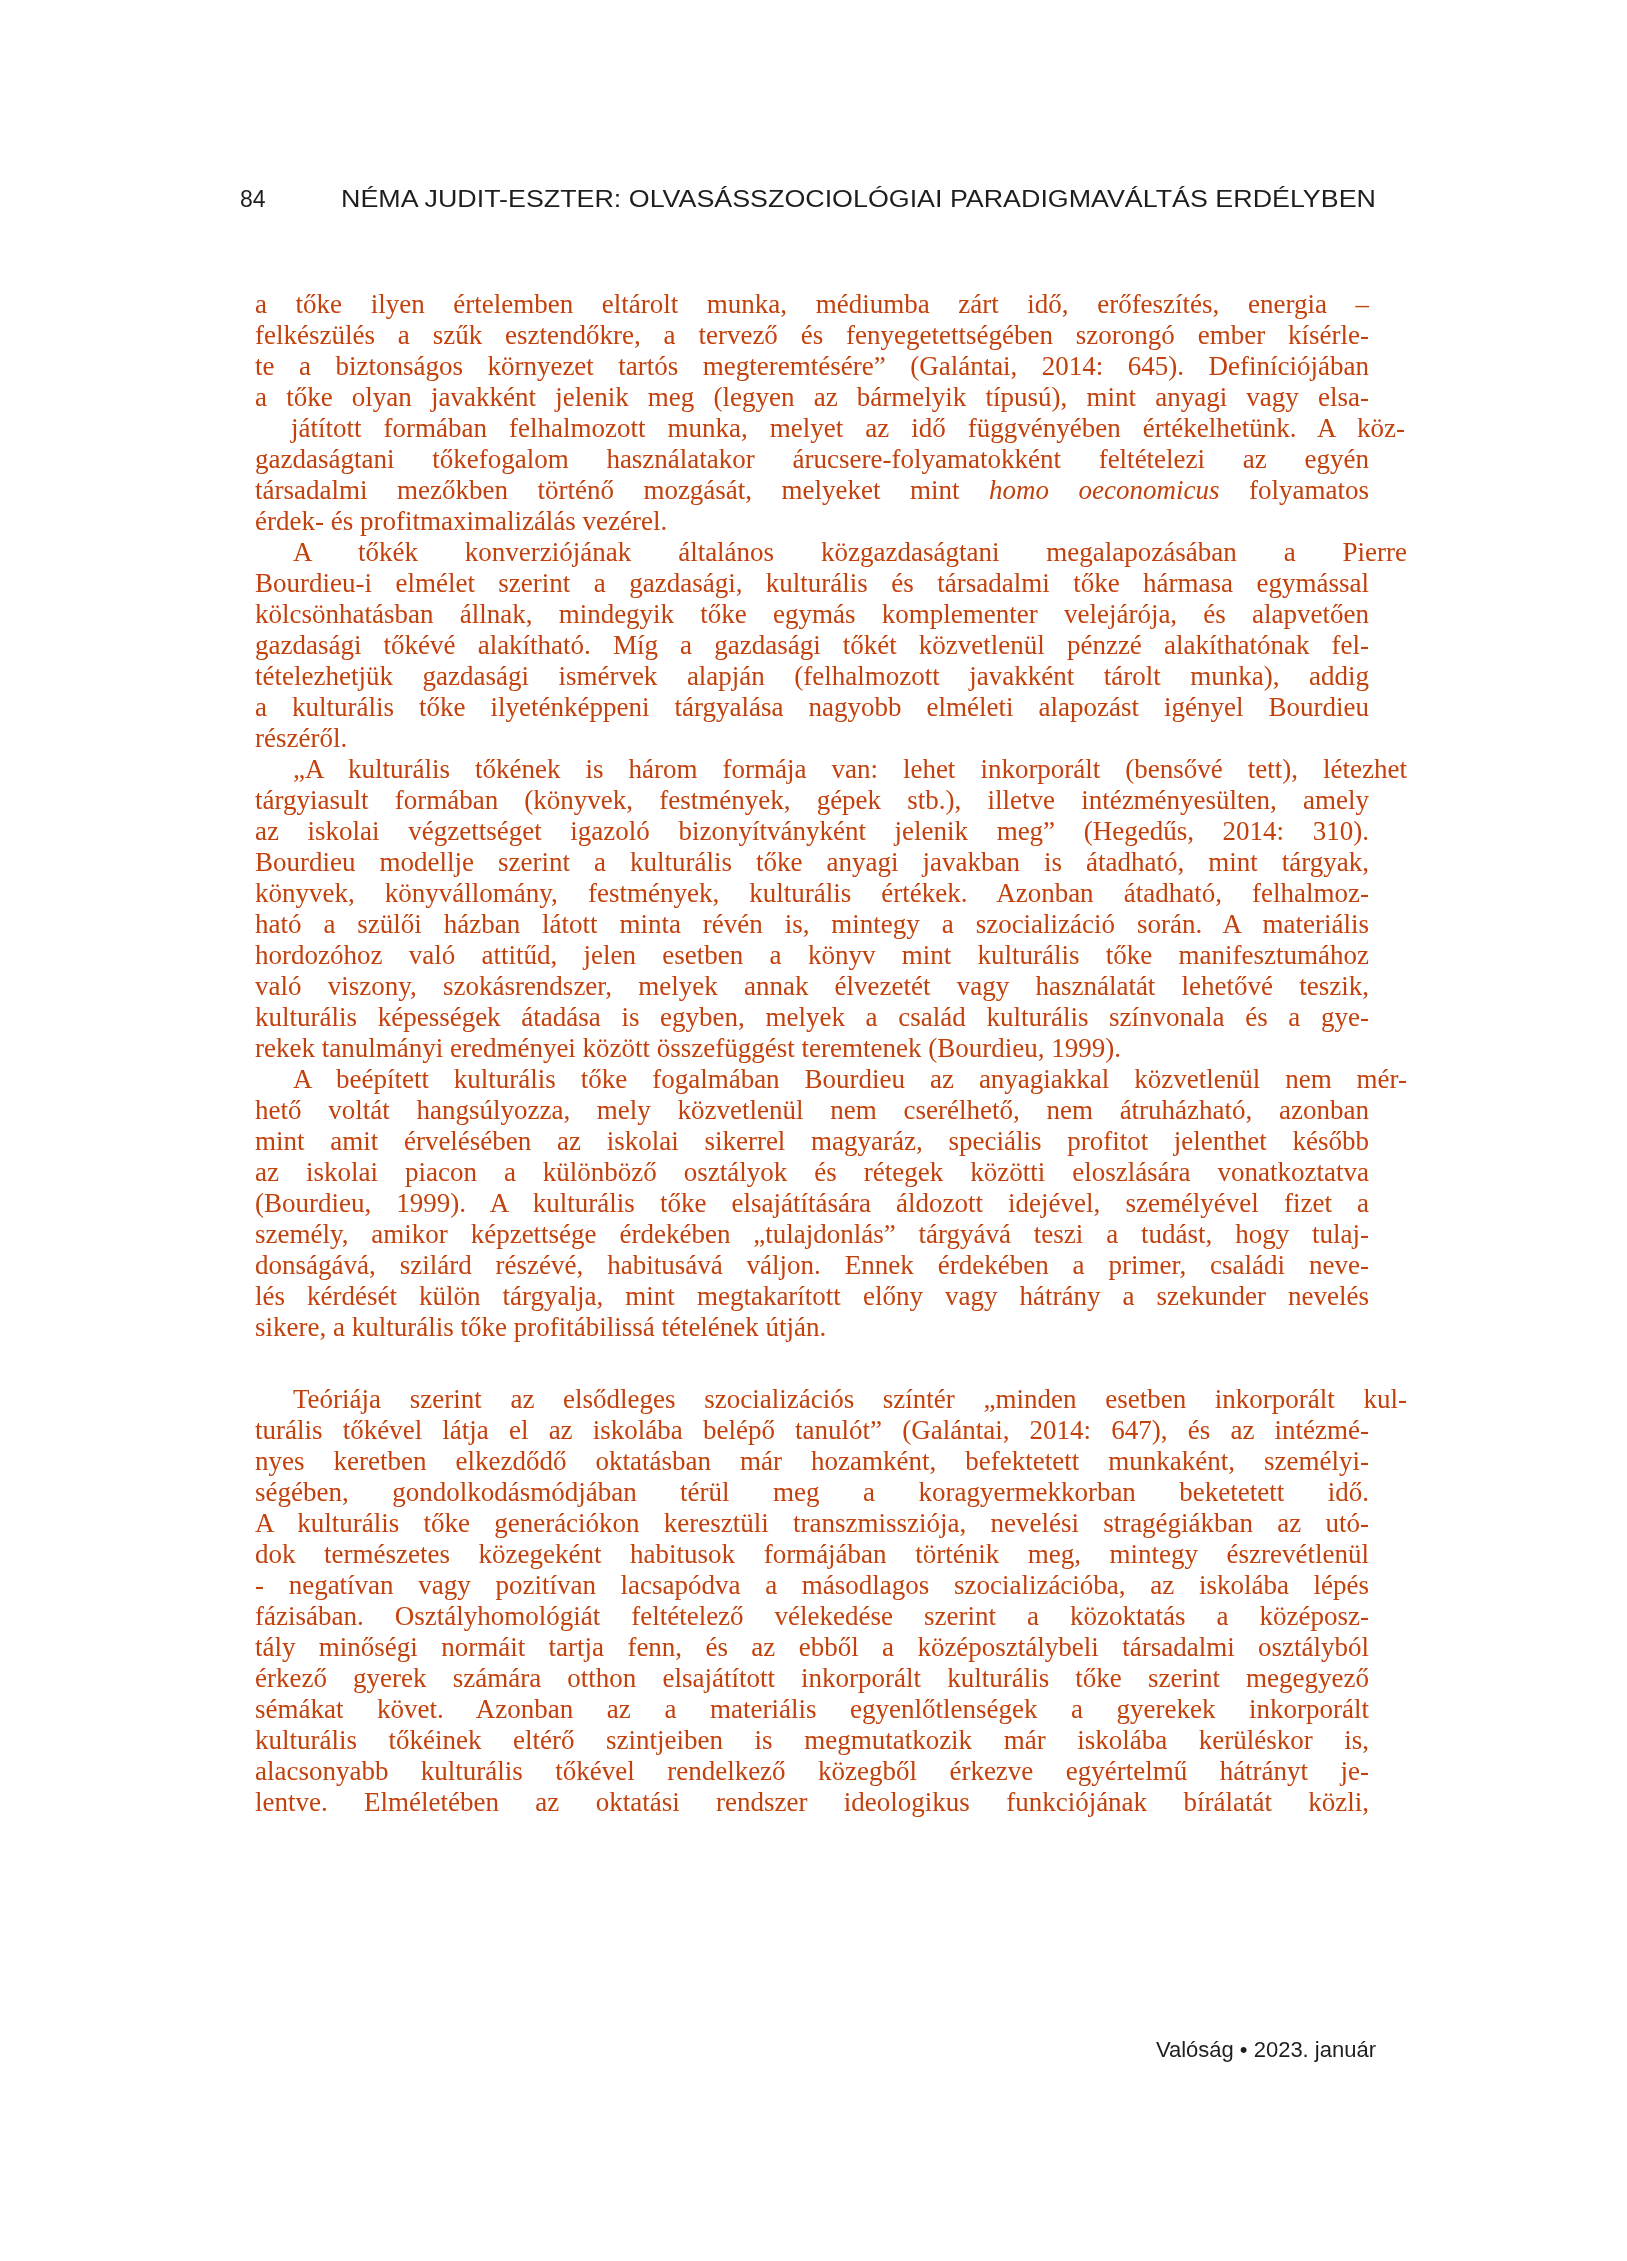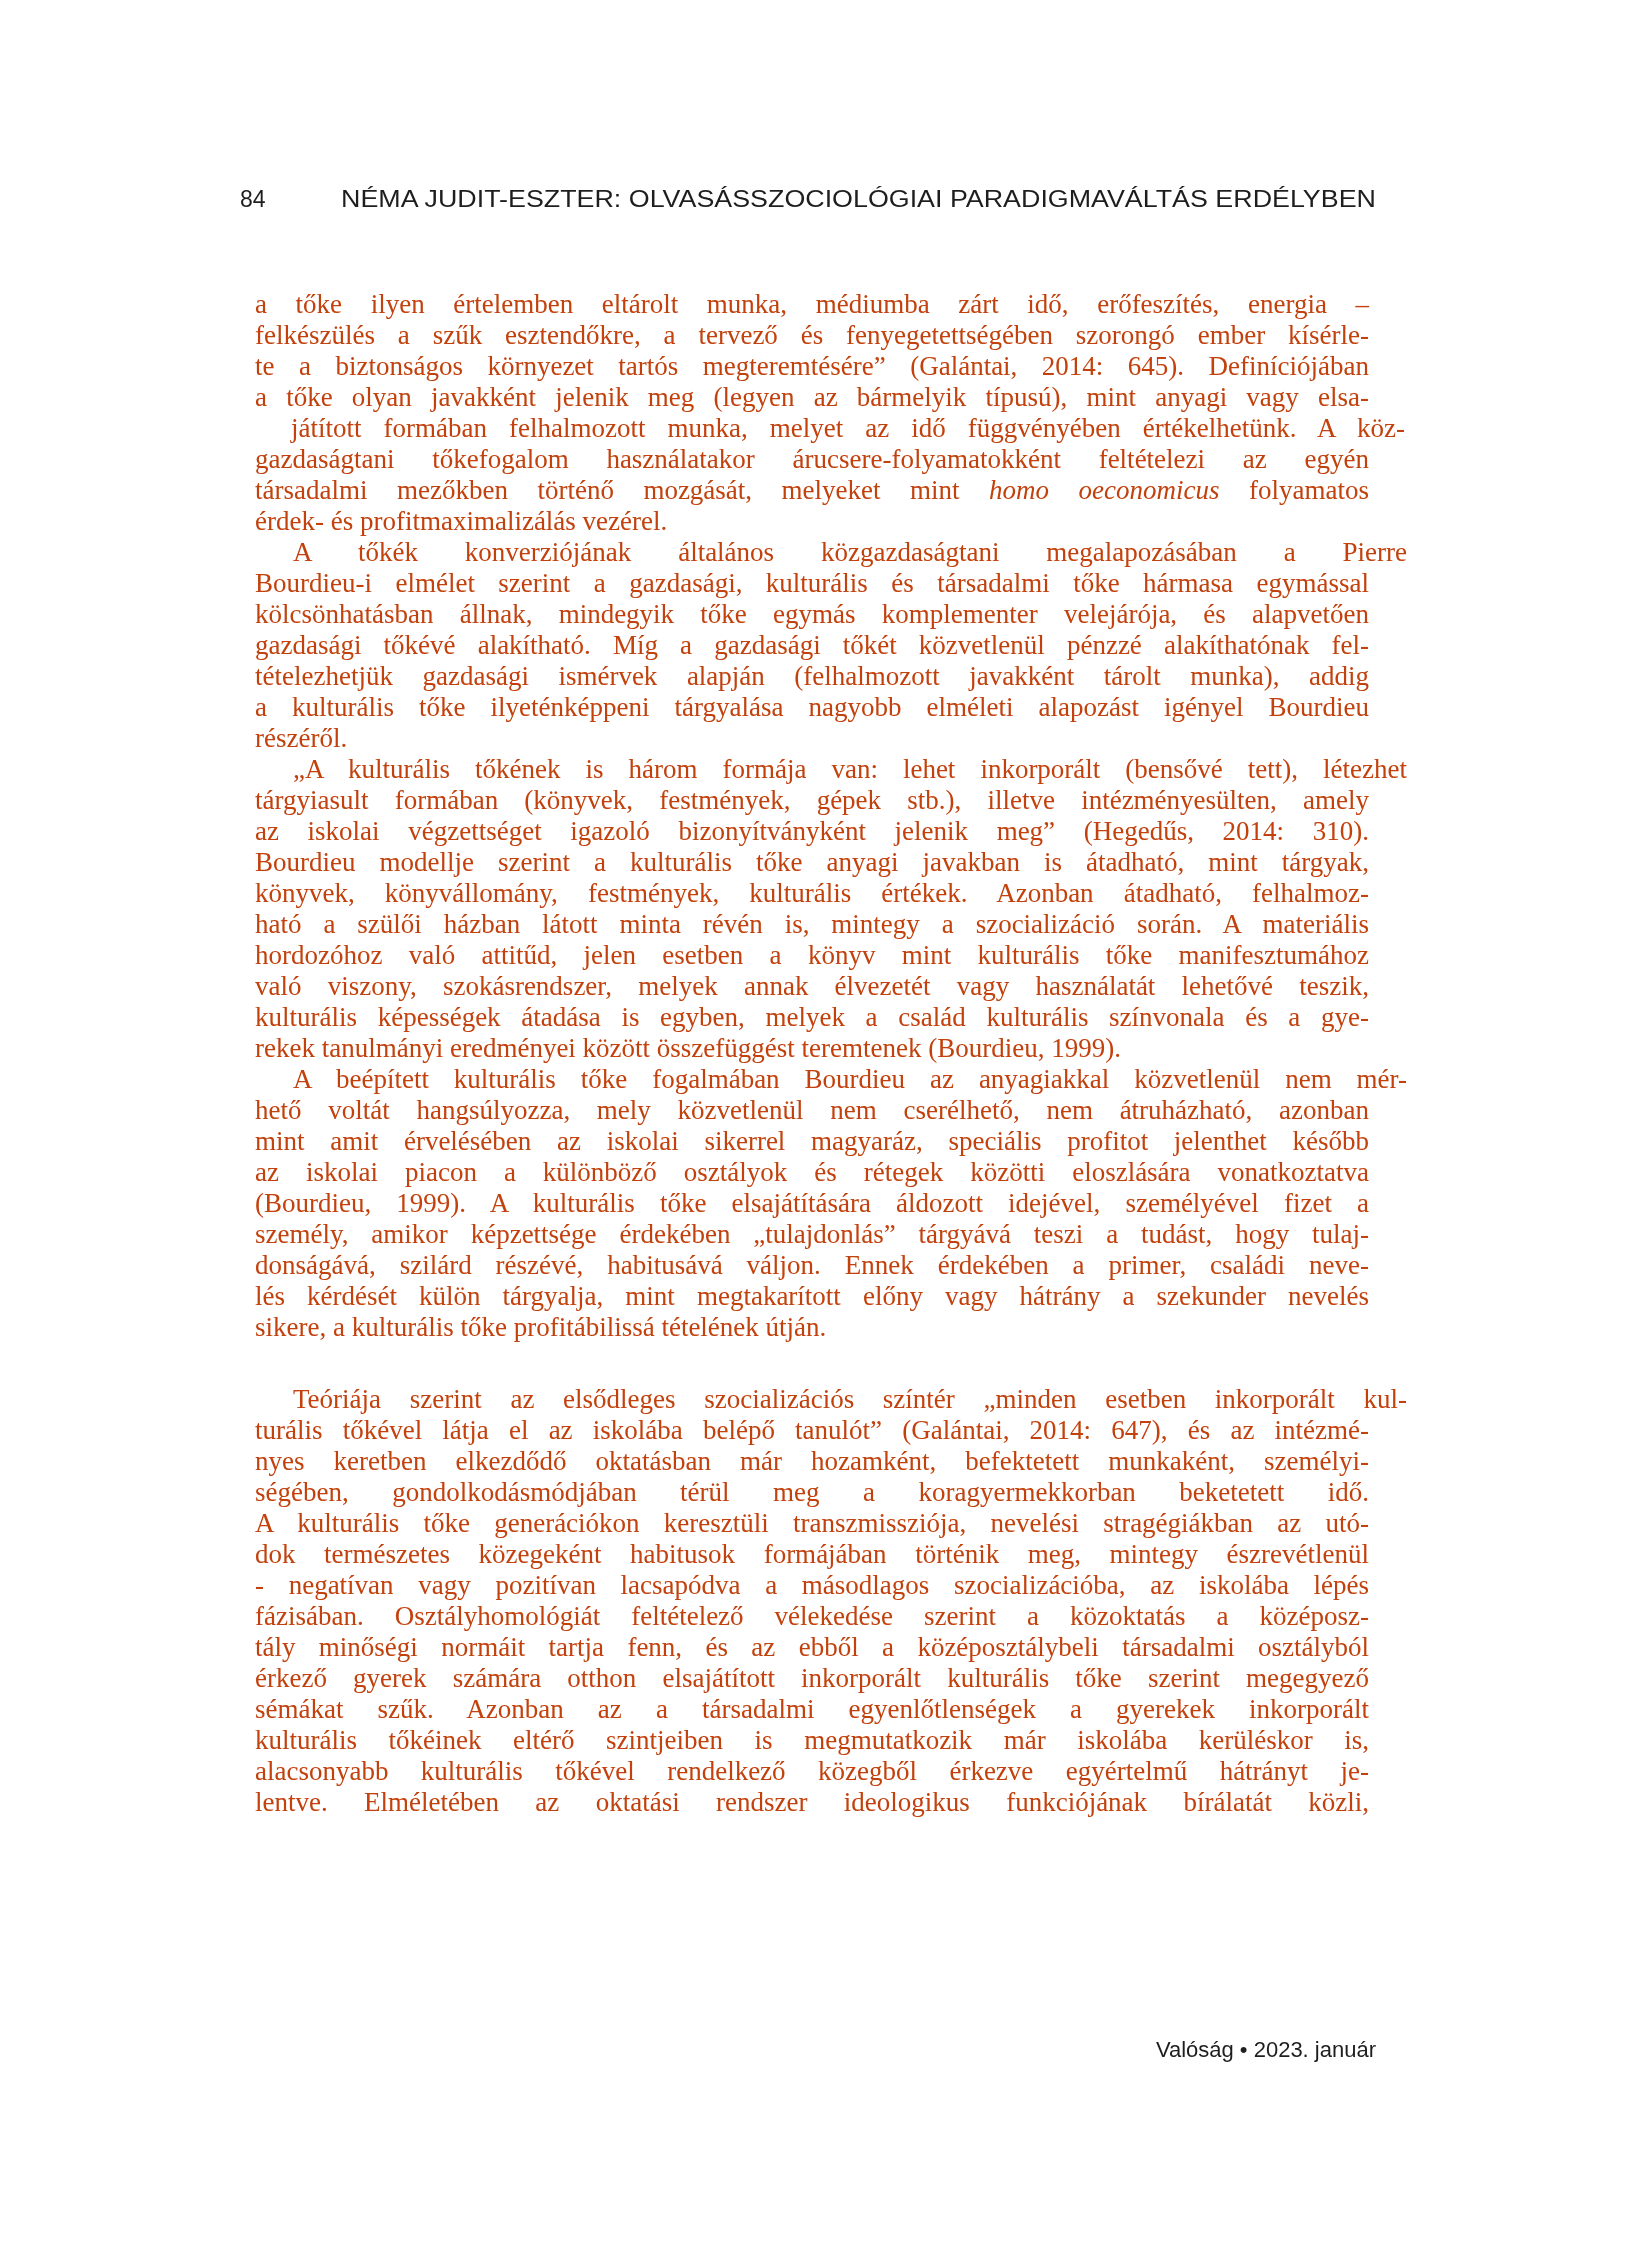--- a/index.html
+++ b/index.html
@@ -75,21 +75,21 @@
         <span class="line indent" style="display: block; width: 1114px; text-align: justify; text-align-last: justify; margin-top: 41px;">Teóriája szerint az elsődleges szocializációs színtér „minden esetben inkorporált kul-</span>
         <span class="line" style="display: block; width: 1114px; text-align: justify; text-align-last: justify;">turális tőkével látja el az iskolába belépő tanulót” (Galántai, 2014: 647), és az intézmé-</span>
         <span class="line" style="display: block; width: 1114px; text-align: justify; text-align-last: justify;">nyes keretben elkezdődő oktatásban már hozamként, befektetett munkaként, személyi-</span>
         <span class="line" style="display: block; width: 1114px; text-align: justify; text-align-last: justify;">ségében, gondolkodásmódjában térül meg a koragyermekkorban beketetett idő.</span>
         <span class="line" style="display: block; width: 1114px; text-align: justify; text-align-last: justify;">A kulturális tőke generációkon keresztüli transzmissziója, nevelési stragégiákban az utó-</span>
         <span class="line" style="display: block; width: 1114px; text-align: justify; text-align-last: justify;">dok természetes közegeként habitusok formájában történik meg, mintegy észrevétlenül</span>
         <span class="line" style="display: block; width: 1114px; text-align: justify; text-align-last: justify;">- negatívan vagy pozitívan lacsapódva a másodlagos szocializációba, az iskolába lépés</span>
         <span class="line" style="display: block; width: 1114px; text-align: justify; text-align-last: justify;">fázisában. Osztályhomológiát feltételező vélekedése szerint a közoktatás a középosz-</span>
         <span class="line" style="display: block; width: 1114px; text-align: justify; text-align-last: justify;">tály minőségi normáit tartja fenn, és az ebből a középosztálybeli társadalmi osztályból</span>
         <span class="line" style="display: block; width: 1114px; text-align: justify; text-align-last: justify;">érkező gyerek számára otthon elsajátított inkorporált kulturális tőke szerint megegyező</span>
-        <span class="line" style="display: block; width: 1114px; text-align: justify; text-align-last: justify;">sémákat szűk. Azonban az a társadalmi egyenlőtlenségek a gyerekek inkorporált</span>
+        <span class="line" style="display: block; width: 1114px; text-align: justify; text-align-last: justify;">sémákat követ. Azonban az a materiális egyenlőtlenségek a gyerekek inkorporált</span>
         <span class="line" style="display: block; width: 1114px; text-align: justify; text-align-last: justify;">kulturális tőkéinek eltérő szintjeiben is megmutatkozik már iskolába kerüléskor is,</span>
         <span class="line" style="display: block; width: 1114px; text-align: justify; text-align-last: justify;">alacsonyabb kulturális tőkével rendelkező közegből érkezve egyértelmű hátrányt je-</span>
         <span class="line" style="display: block; width: 1114px; text-align: justify; text-align-last: justify;">lentve. Elméletében az oktatási rendszer ideologikus funkciójának bírálatát közli,</span>
       </div>
     </div>
 
   <div class="footer">Valóság • 2023. január</div>
 </div>
 
 

